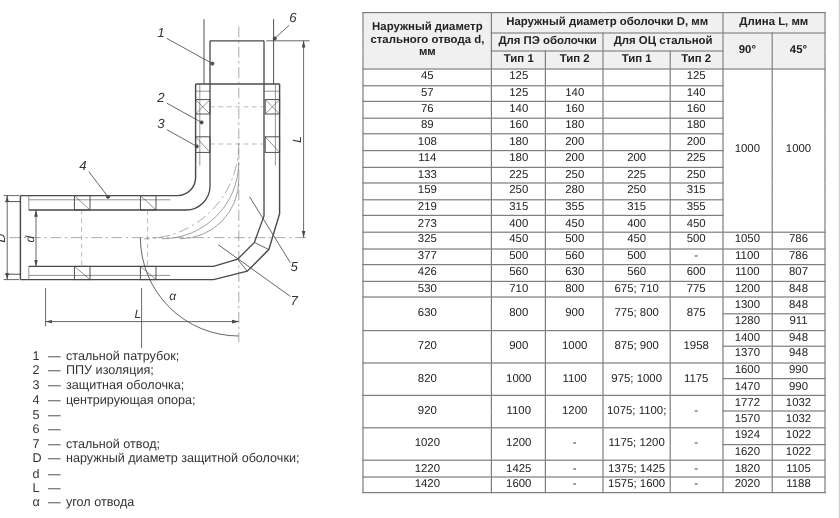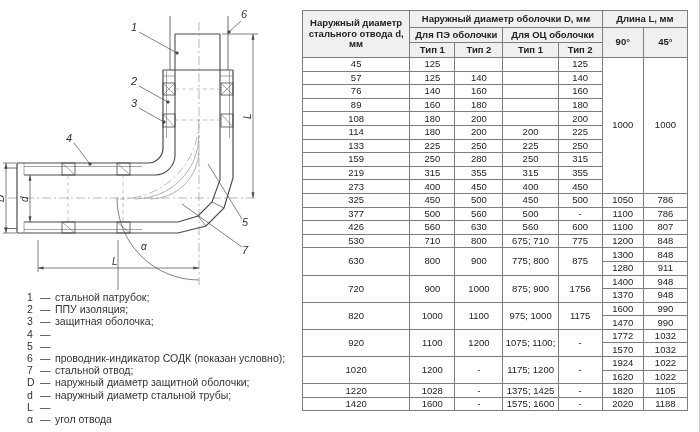--- a/index.html
+++ b/index.html
@@ -172,44 +172,43 @@
       <span class="lt">ППУ изоляция;</span>
     </div>
     <div class="legend-item">
       <span class="lk">3</span>
       <span class="lm">—</span>
       <span class="lt">защитная оболочка;</span>
     </div>
     <div class="legend-item">
       <span class="lk">4</span>
       <span class="lm">—</span>
+      <span class="lt">центрирующая опора;</span>
     </div>
     <div class="legend-item">
       <span class="lk">5</span>
       <span class="lm">—</span>
     </div>
     <div class="legend-item">
       <span class="lk">6</span>
       <span class="lm">—</span>
-      <span class="lt">проводник-индикатор СОДК (показан условно);</span>
     </div>
     <div class="legend-item">
       <span class="lk">7</span>
       <span class="lm">—</span>
       <span class="lt">стальной отвод;</span>
     </div>
     <div class="legend-item">
       <span class="lk">D</span>
       <span class="lm">—</span>
       <span class="lt">наружный диаметр защитной оболочки;</span>
     </div>
     <div class="legend-item">
       <span class="lk">d</span>
       <span class="lm">—</span>
-      <span class="lt">наружный диаметр стальной трубы;</span>
     </div>
     <div class="legend-item">
       <span class="lk">L</span>
       <span class="lm">—</span>
     </div>
     <div class="legend-item">
       <span class="lk">α</span>
       <span class="lm">—</span>
       <span class="lt">угол отвода</span>
     </div>
@@ -227,21 +226,21 @@
         <col style="width:44px">
     </colgroup>
     <thead>
       <tr class="hr1">
         <th rowspan="3">Наружный диаметр стального отвода d, мм</th>
         <th colspan="4">Наружный диаметр оболочки D, мм</th>
         <th colspan="2">Длина L, мм</th>
       </tr>
       <tr class="hr2">
         <th colspan="2">Для ПЭ оболочки</th>
-        <th colspan="2">Для ОЦ оболочки</th>
+        <th colspan="2">Для ОЦ стальной</th>
         <th rowspan="2">90°</th>
         <th rowspan="2">45°</th>
       </tr>
       <tr class="hr3">
         <th>Тип 1</th>
         <th>Тип 2</th>
         <th>Тип 1</th>
         <th>Тип 2</th>
       </tr>
     </thead>
@@ -365,21 +364,21 @@
         </tr>
         <tr>
           <td>1280</td>
           <td>911</td>
         </tr>
         <tr>
           <td rowspan="2">720</td>
           <td rowspan="2">900</td>
           <td rowspan="2">1000</td>
           <td rowspan="2">875; 900</td>
-          <td rowspan="2">1756</td>
+          <td rowspan="2">1958</td>
           <td>1400</td>
           <td>948</td>
         </tr>
         <tr>
           <td>1370</td>
           <td>948</td>
         </tr>
         <tr>
           <td rowspan="2">820</td>
           <td rowspan="2">1000</td>
@@ -414,21 +413,21 @@
           <td rowspan="2">-</td>
           <td>1924</td>
           <td>1022</td>
         </tr>
         <tr>
           <td>1620</td>
           <td>1022</td>
         </tr>
         <tr>
           <td>1220</td>
-          <td>1028</td>
+          <td>1425</td>
           <td>-</td>
           <td>1375; 1425</td>
           <td>-</td>
           <td>1820</td>
           <td>1105</td>
         </tr>
         <tr>
           <td>1420</td>
           <td>1600</td>
           <td>-</td>

